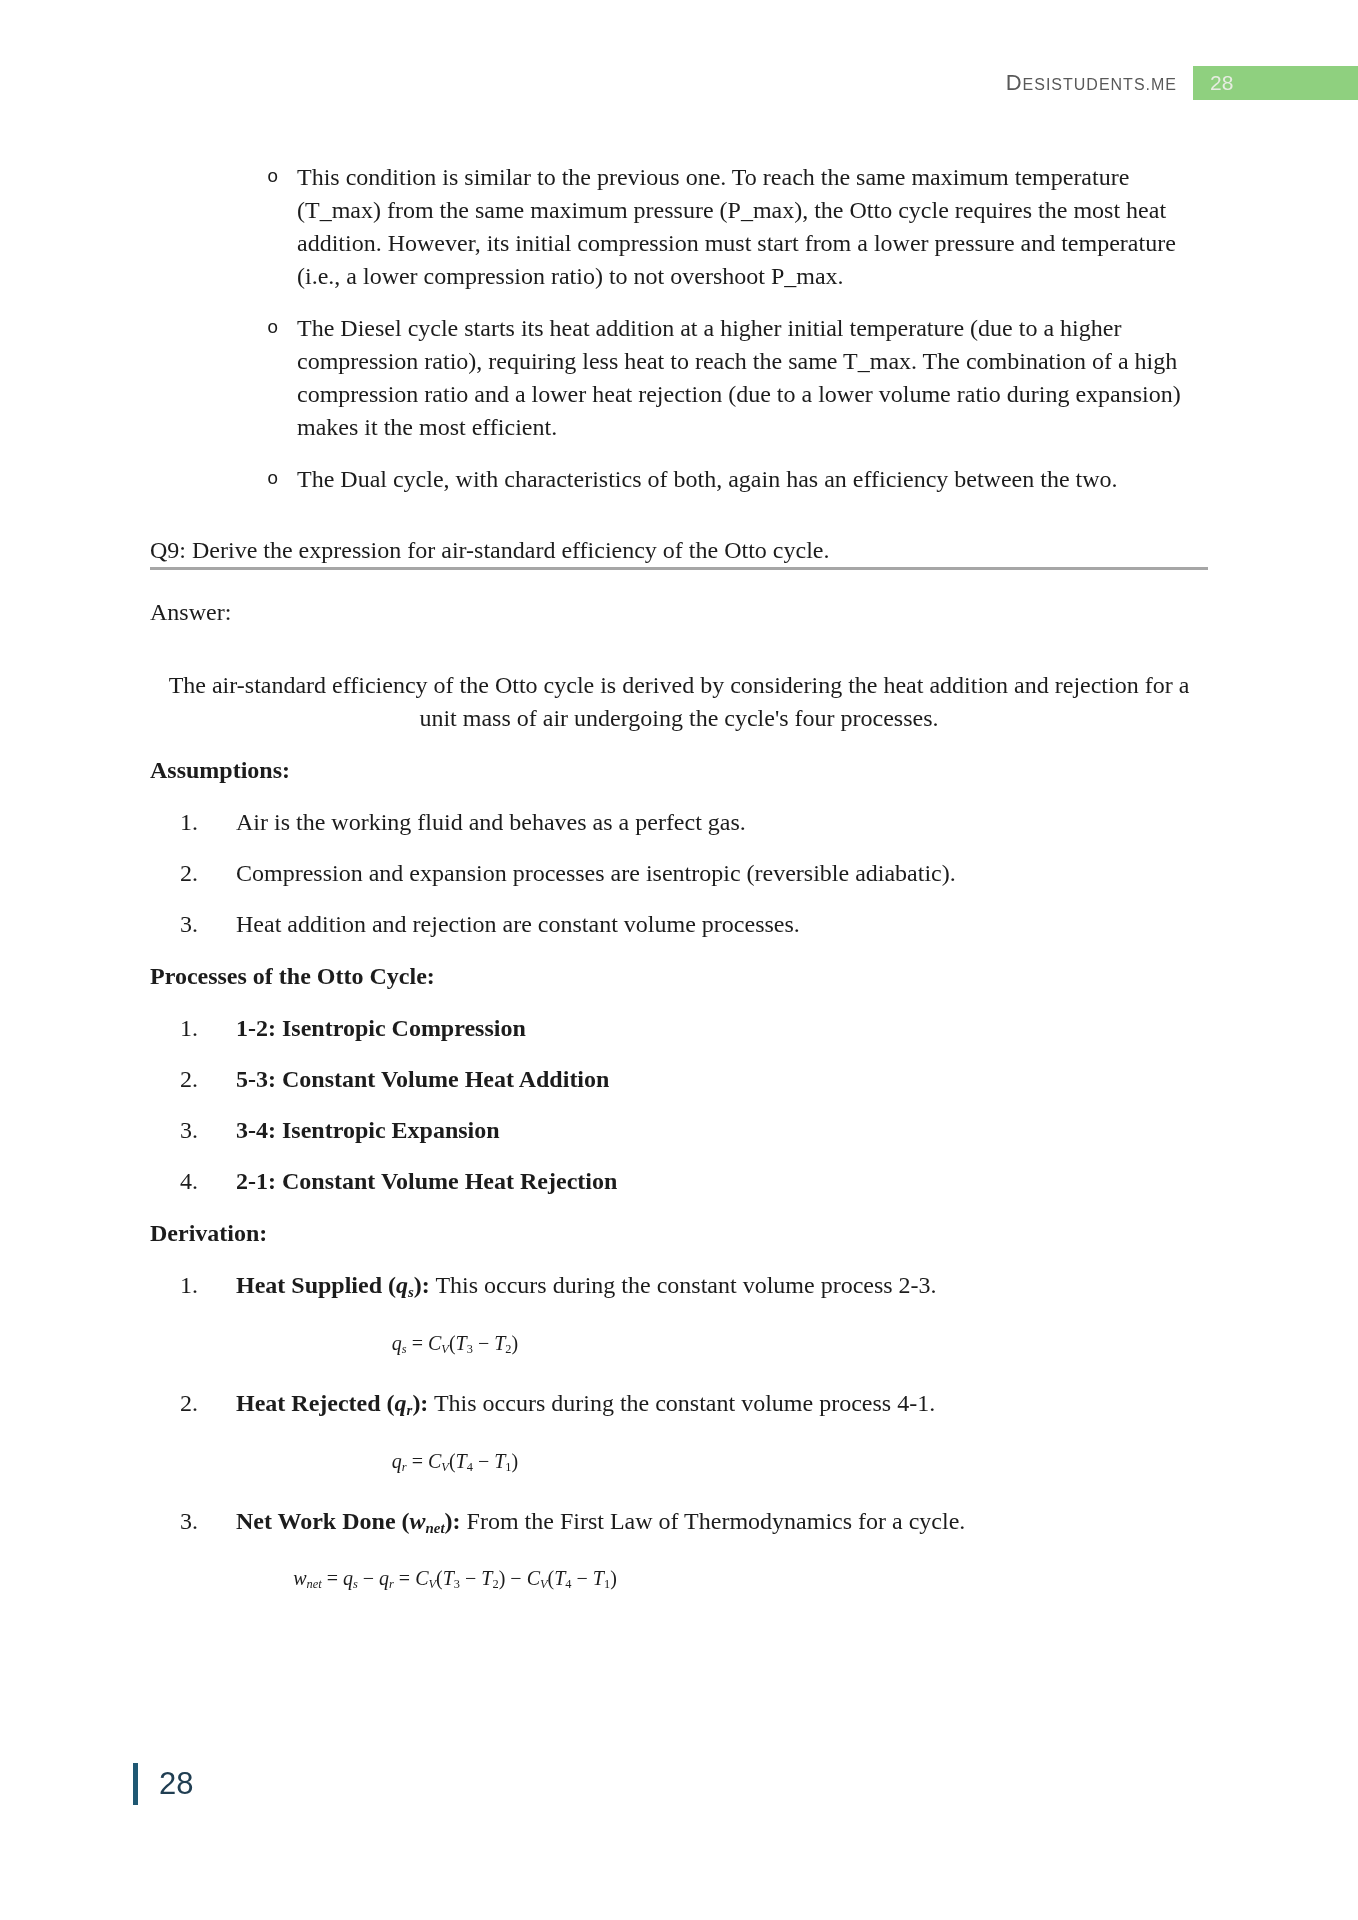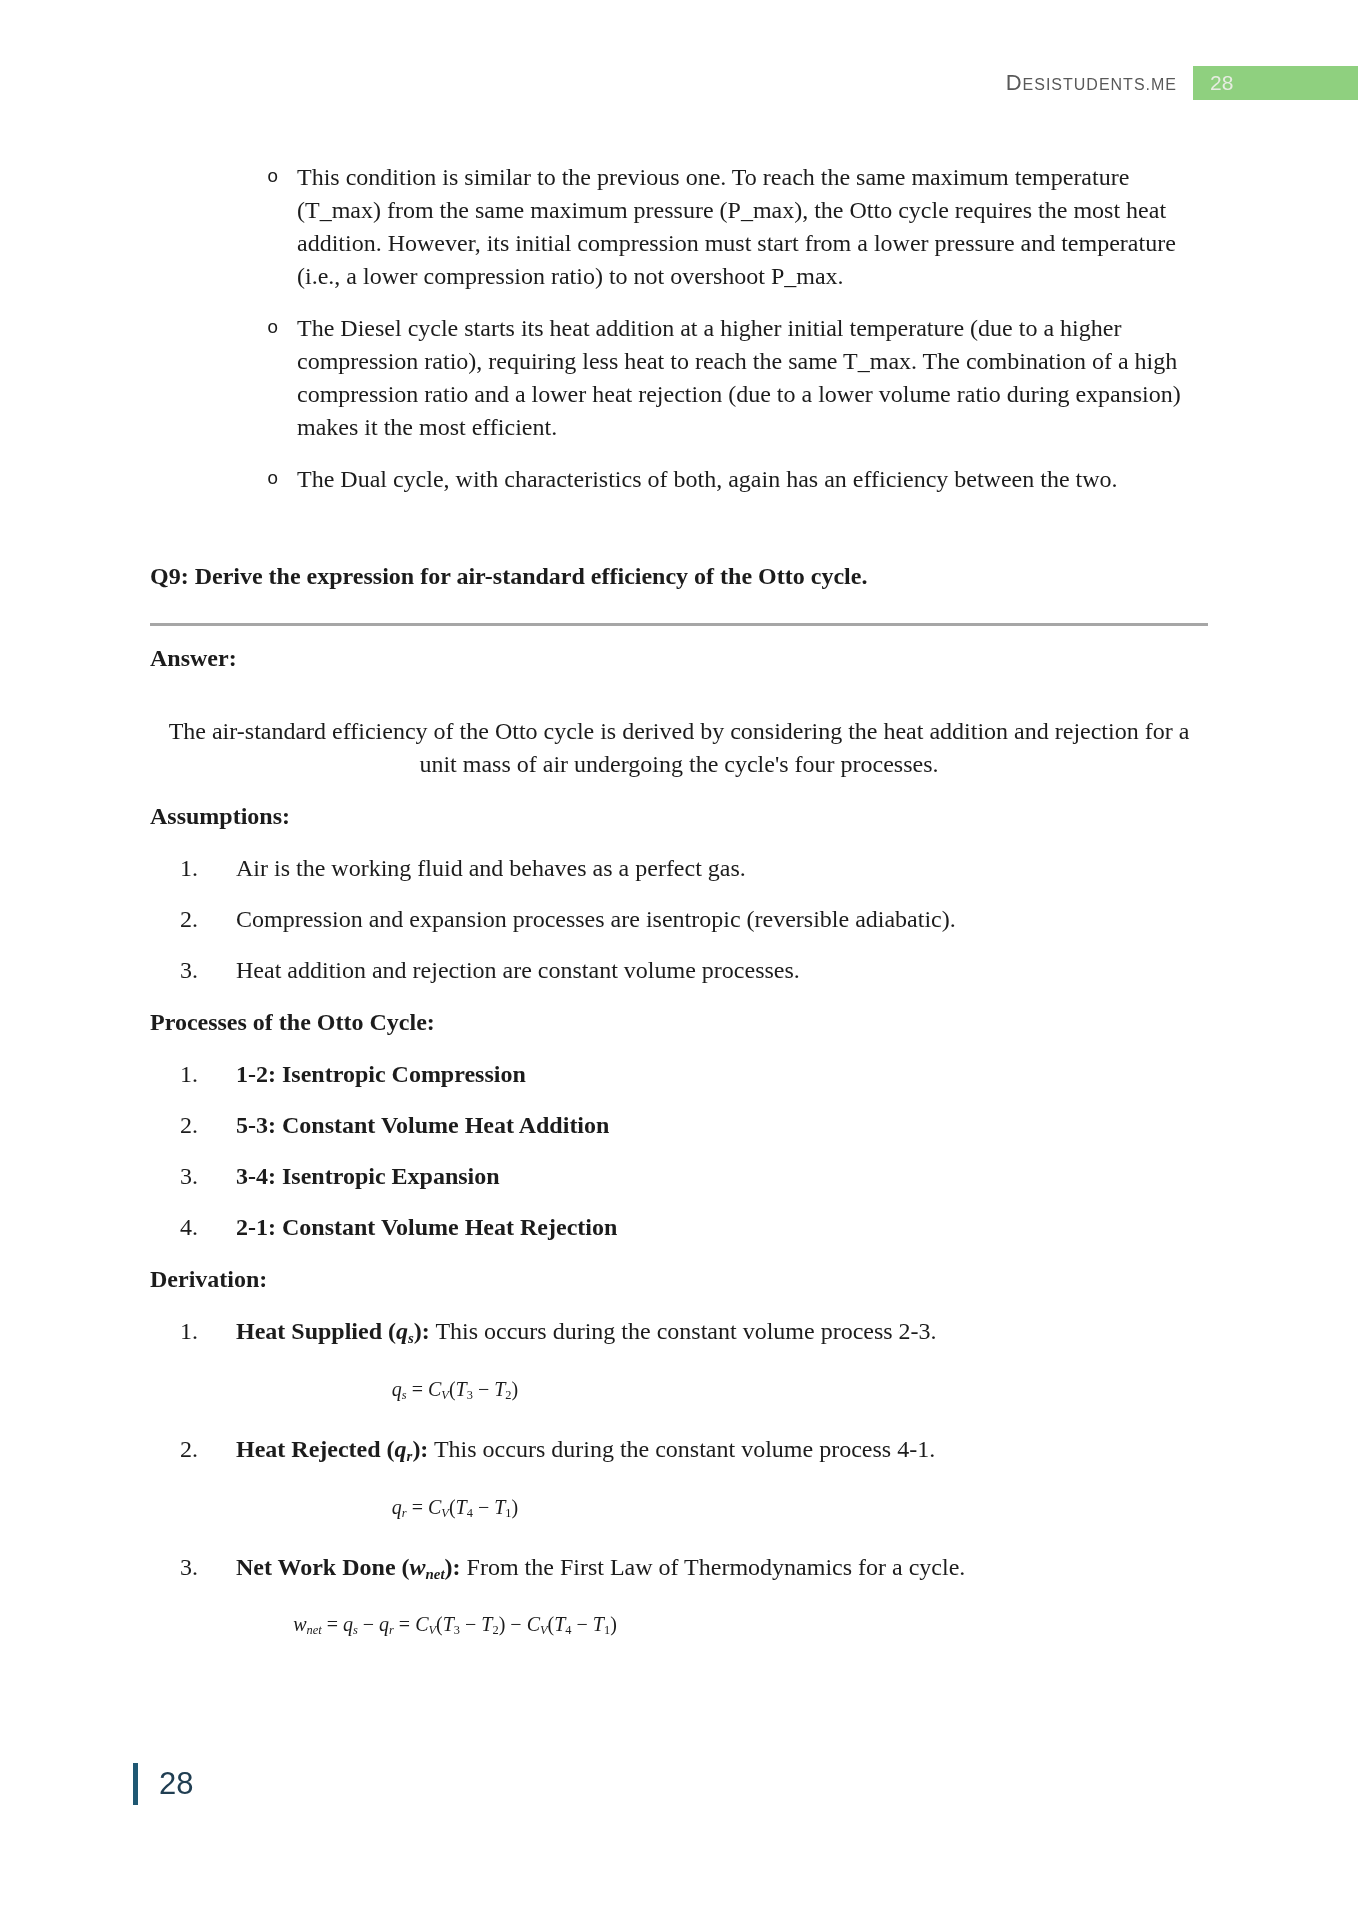--- a/index.html
+++ b/index.html
@@ -38,26 +38,25 @@
     position:relative;margin:0 0 19px 117px;padding-left:30px;
   }
   .bullets li:last-child{margin-bottom:0;}
   .bmark{
     position:absolute;left:0;top:0;
     font-family:"Liberation Mono","DejaVu Sans Mono",monospace;
     font-size:19px;line-height:33px;
   }
   
   .qhead{
-    font-weight:bold;
-    margin-top:64px;
-    padding-bottom:30px;
+    font-weight:normal;
+    margin-top:38px;
     border-bottom:3px solid #a6a6a6;
   }
-  .bold-label{font-weight:bold;margin-top:16px;}
+  .bold-label{font-weight:normal;margin-top:26px;}
   .para{margin-top:40px;text-align:center;}
   .sect{font-weight:bold;margin-top:19px;}
   
   .nrow{position:relative;margin:19px 0 0 30px;padding-left:56px;}
   .nrow .num{position:absolute;left:0;top:0;width:40px;}
   .nrow.tight{margin-top:18px;}
   .bold-item{font-weight:bold;}
   
   .formula{
     width:610px;text-align:center;

